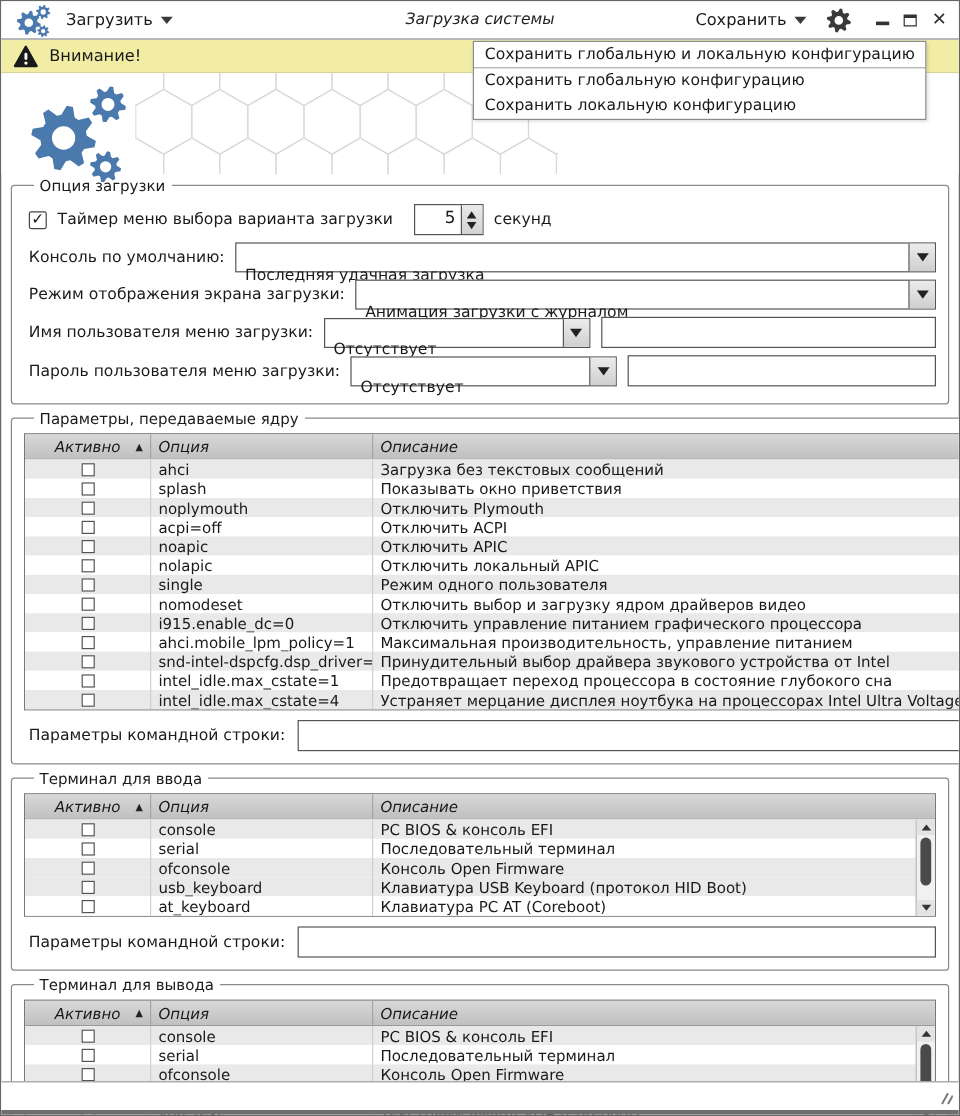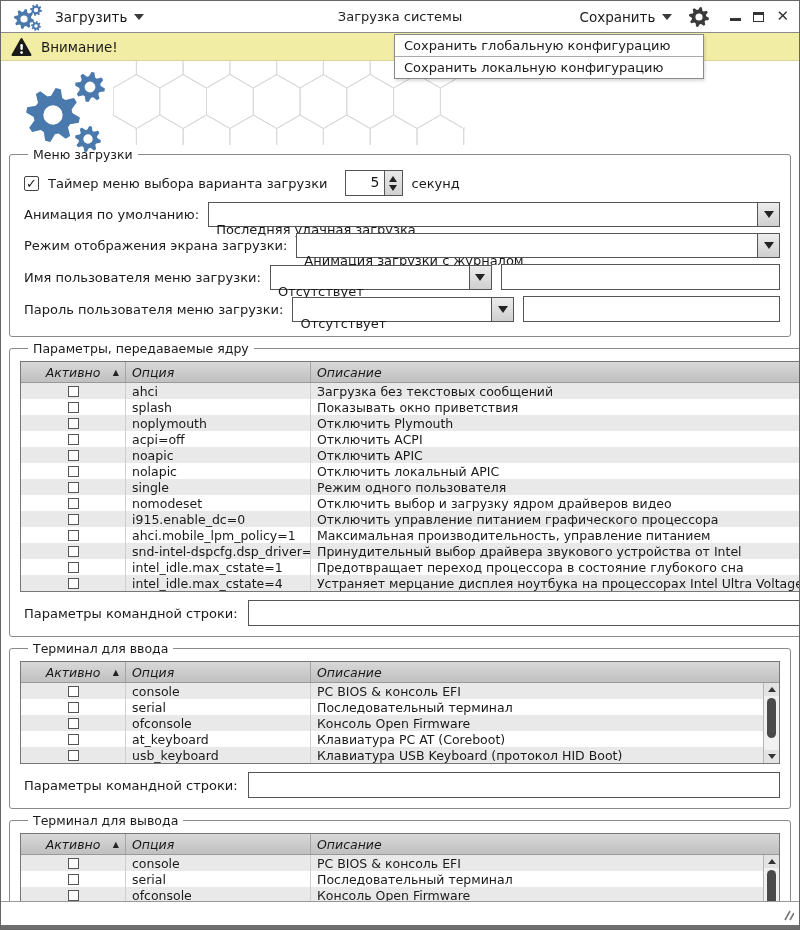--- a/index.html
+++ b/index.html
@@ -9,21 +9,21 @@
   *{box-sizing:border-box; margin:0; padding:0;}
   html,body{width:800px;height:930px;}
   body{
     font-family:"DejaVu Sans","Liberation Sans",sans-serif;
     font-size:13px; color:#1a1a1a; background:#fff;
     border:1px solid #666; position:relative; overflow:hidden;
   }
   
   .toolbar{height:32px;display:flex;align-items:center;padding:0 10px;border-bottom:1px solid #8a8a8a;background:#fff;position:relative;}
   .tb-left{display:flex;align-items:center;gap:10px;justify-content:center;}
-  .tb-title{position:absolute;left:0;right:0;text-align:center;font-size:13px;color:#222;pointer-events:none;}
+  .tb-title{position:absolute;left:0;right:0;text-align:center;font-size:13px;color:#222;pointer-events:none;font-style:italic;}
   .tb-right{margin-left:auto;display:flex;align-items:center;gap:16px;}
   .tb-btn{display:flex;align-items:center;gap:7px;cursor:default;font-size:13.5px;}
   .caret{width:0;height:0;border-left:5px solid transparent;border-right:5px solid transparent;border-top:6px solid #3a3a3a;}
   .gears-blue{color:var(--gear-blue);}
   .gear-dark{color:#3a3a3a;}
   .winbtns{display:flex;align-items:center;gap:12px;margin-left:4px;}
   .ic-min{width:11px;height:3px;background:#333;margin-top:6px;}
   .ic-max{width:11px;height:10px;border:1px solid #333;border-top:3px solid #333;}
   .ic-close{font-size:15px;line-height:1;color:#333;}
   
@@ -124,20 +124,21 @@
 <div class="warnbar">
   <svg width="21" height="20">
     <path d="M10.5 2 L19.5 18 L1.5 18 Z" fill="#1a1a1a" stroke="#1a1a1a" stroke-width="2" stroke-linejoin="round"></path>
     <rect x="9.4" y="7" width="2.4" height="6" rx="1.2" fill="#fff"></rect>
     <circle cx="10.6" cy="15.6" r="1.4" fill="#fff"></circle>
   </svg>
   <span>Внимание!</span>
 </div>
 
 <div class="menu">
+  <div class="menu-item">Сохранить глобальную и локальную конфигурацию</div>
   <div class="menu-item">Сохранить глобальную конфигурацию</div>
   <div class="menu-item">Сохранить локальную конфигурацию</div>
 </div>
 
 <div class="banner">
   <svg class="hexes" width="352" height="84">
       <polygon points="-23.4,13.5 -46.8,27.0 -70.1,13.5 -70.1,-13.5 -46.8,-27.0 -23.4,-13.5" fill="none" stroke="#d9d9d9" stroke-width="1"></polygon>
       <polygon points="23.4,13.5 0.0,27.0 -23.4,13.5 -23.4,-13.5 -0.0,-27.0 23.4,-13.5" fill="none" stroke="#d9d9d9" stroke-width="1"></polygon>
       <polygon points="70.1,13.5 46.8,27.0 23.4,13.5 23.4,-13.5 46.8,-27.0 70.1,-13.5" fill="none" stroke="#d9d9d9" stroke-width="1"></polygon>
       <polygon points="116.9,13.5 93.5,27.0 70.1,13.5 70.1,-13.5 93.5,-27.0 116.9,-13.5" fill="none" stroke="#d9d9d9" stroke-width="1"></polygon>
@@ -169,35 +170,35 @@
       <polygon points="397.5,94.5 374.1,108.0 350.7,94.5 350.7,67.5 374.1,54.0 397.5,67.5" fill="none" stroke="#d9d9d9" stroke-width="1"></polygon>
     </svg>
   <svg class="big-gears gears-blue" width="95" height="90">
       <path d="M62.9 52.6L61.8 57.8L53.1 59.2L51.0 62.3L53.1 70.9L48.7 73.8L41.6 68.6L37.9 69.3L33.4 76.9L28.2 75.8L26.8 67.1L23.7 65.0L15.1 67.1L12.2 62.7L17.4 55.6L16.7 51.9L9.1 47.4L10.2 42.2L18.9 40.8L21.0 37.7L18.9 29.1L23.3 26.2L30.4 31.4L34.1 30.7L38.6 23.1L43.8 24.2L45.2 32.9L48.3 35.0L56.9 32.9L59.8 37.3L54.6 44.4L55.3 48.1Z M45.7 50 A9.7 9.7 0 1 0 26.3 50 A9.7 9.7 0 1 0 45.7 50 Z" fill="currentColor" fill-rule="evenodd"></path>
       <path d="M87.9 23.5L87.4 26.4L82.5 27.1L81.3 28.9L82.5 33.6L80.1 35.2L76.1 32.3L74.1 32.7L71.5 36.9L68.6 36.4L67.9 31.5L66.1 30.3L61.4 31.5L59.8 29.1L62.7 25.1L62.3 23.1L58.1 20.5L58.6 17.6L63.5 16.9L64.7 15.1L63.5 10.4L65.9 8.8L69.9 11.7L71.9 11.3L74.5 7.1L77.4 7.6L78.1 12.5L79.9 13.7L84.6 12.5L86.2 14.9L83.3 18.9L83.7 20.9Z M78.4 22 A5.4 5.4 0 1 0 67.6 22 A5.4 5.4 0 1 0 78.4 22 Z" fill="currentColor" fill-rule="evenodd"></path>
       <path d="M83.9 75.3L83.4 77.8L79.3 78.4L78.2 79.9L79.2 84.0L77.1 85.5L73.7 83.0L71.9 83.3L69.7 86.9L67.2 86.4L66.6 82.3L65.1 81.2L61.0 82.2L59.5 80.1L62.0 76.7L61.7 74.9L58.1 72.7L58.6 70.2L62.7 69.6L63.8 68.1L62.8 64.0L64.9 62.5L68.3 65.0L70.1 64.7L72.3 61.1L74.8 61.6L75.4 65.7L76.9 66.8L81.0 65.8L82.5 67.9L80.0 71.3L80.3 73.1Z M75.7 74 A4.7 4.7 0 1 0 66.3 74 A4.7 4.7 0 1 0 75.7 74 Z" fill="currentColor" fill-rule="evenodd"></path>
     </svg>
 </div>
 
 <fieldset>
-  <legend>Меню загрузки</legend>
+  <legend>Опция загрузки</legend>
   <div class="frow">
     <span class="chk">✓</span>
     <span class="flabel">Таймер меню выбора варианта загрузки</span>
     <div class="spin">
       <div class="spin-val">5</div>
       <div class="spin-btns">
         <span class="tri-up"></span>
         <span class="tri-dn"></span>
       </div>
     </div>
     <span class="flabel">секунд</span>
   </div>
   <div class="frow">
-    <span class="flabel">Анимация по умолчанию:</span>
+    <span class="flabel">Консоль по умолчанию:</span>
     <div class="combo grow">
       <span class="combo-text">Последняя удачная загрузка</span>
       <span class="combo-btn">
           <span class="tri-dn"></span>
         </span>
     </div>
   </div>
   <div class="frow">
     <span class="flabel">Режим отображения экрана загрузки:</span>
     <div class="combo grow">
@@ -366,33 +367,33 @@
           <div class="td c2">serial</div>
           <div class="td c3">Последовательный терминал</div>
         </div>
         <div class="tr alt">
           <div class="td c1">
             <span class="cb"></span>
           </div>
           <div class="td c2">ofconsole</div>
           <div class="td c3">Консоль Open Firmware</div>
         </div>
+        <div class="tr alt">
+          <div class="td c1">
+            <span class="cb"></span>
+          </div>
+          <div class="td c2">usb_keyboard</div>
+          <div class="td c3">Клавиатура USB Keyboard (протокол HID Boot)</div>
+        </div>
         <div class="tr">
           <div class="td c1">
             <span class="cb"></span>
           </div>
           <div class="td c2">at_keyboard</div>
           <div class="td c3">Клавиатура PC AT (Coreboot)</div>
-        </div>
-        <div class="tr alt">
-          <div class="td c1">
-            <span class="cb"></span>
-          </div>
-          <div class="td c2">usb_keyboard</div>
-          <div class="td c3">Клавиатура USB Keyboard (протокол HID Boot)</div>
         </div>
         <div class="vscroll">
         <div class="vs-btn up">
             <span class="t"></span>
           </div>
         <div class="vs-thumb" style="height:40px"></div>
         <div class="vs-btn down">
             <span class="t"></span>
           </div>
       </div>

